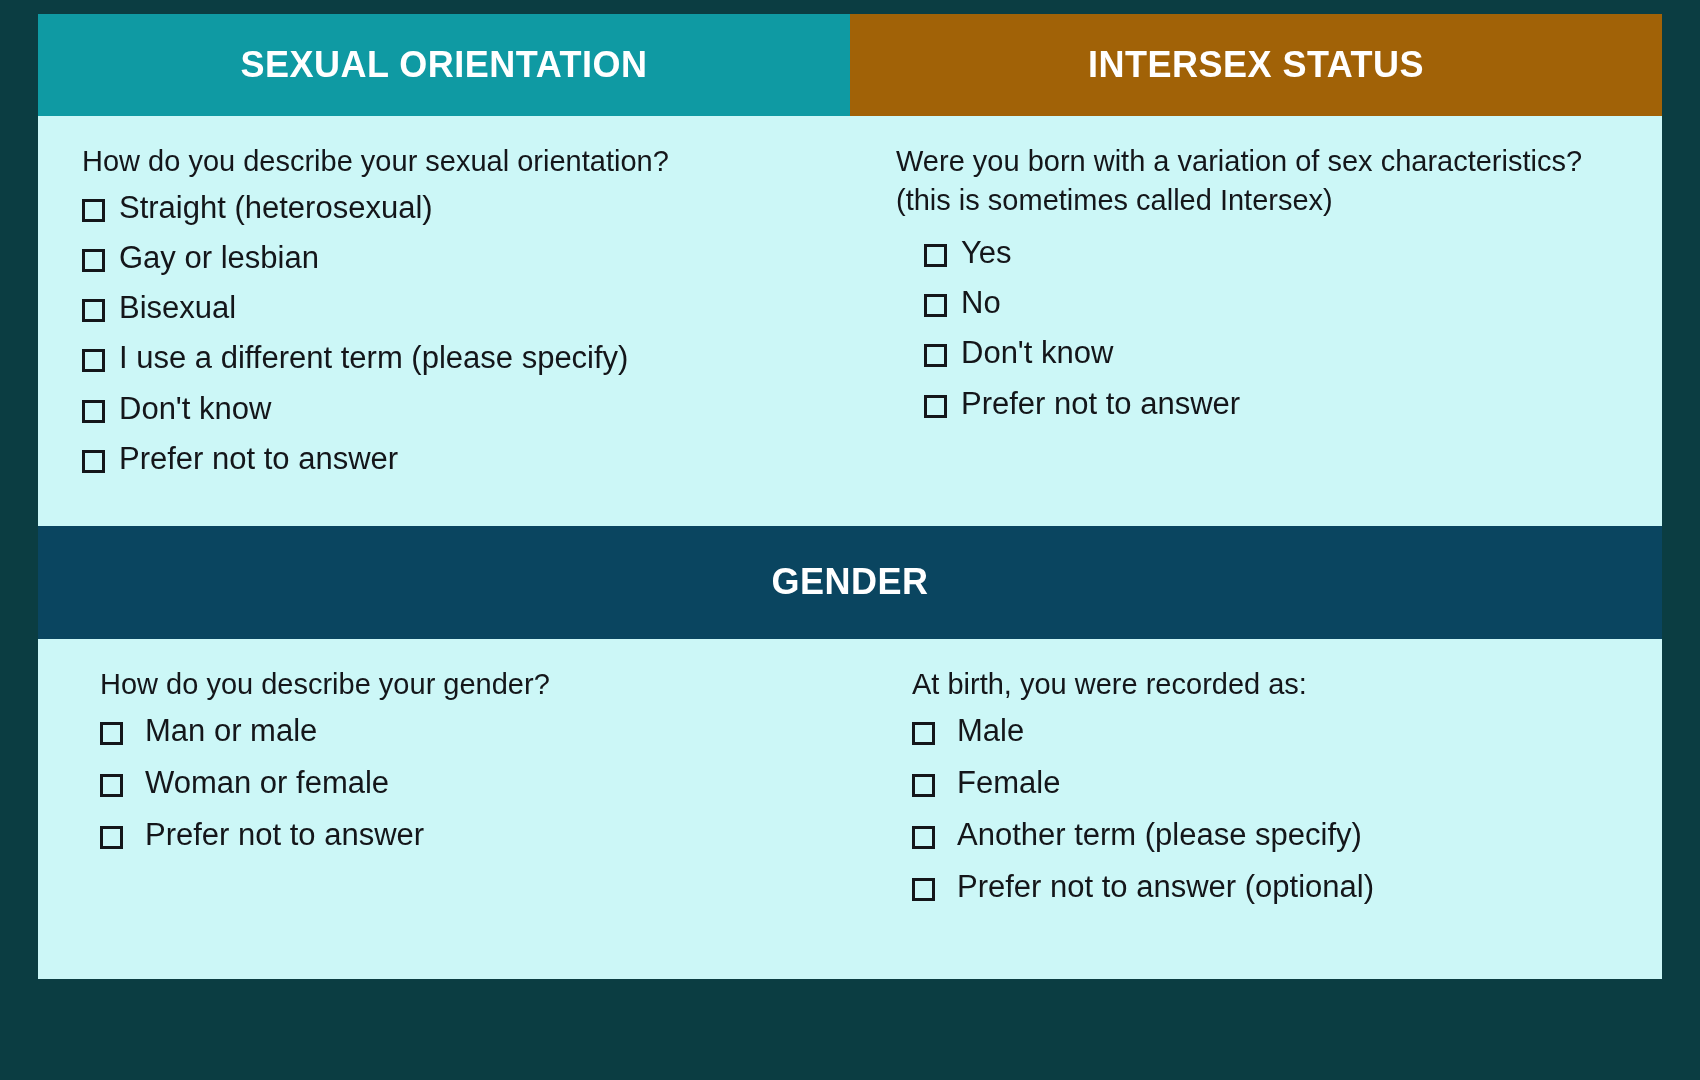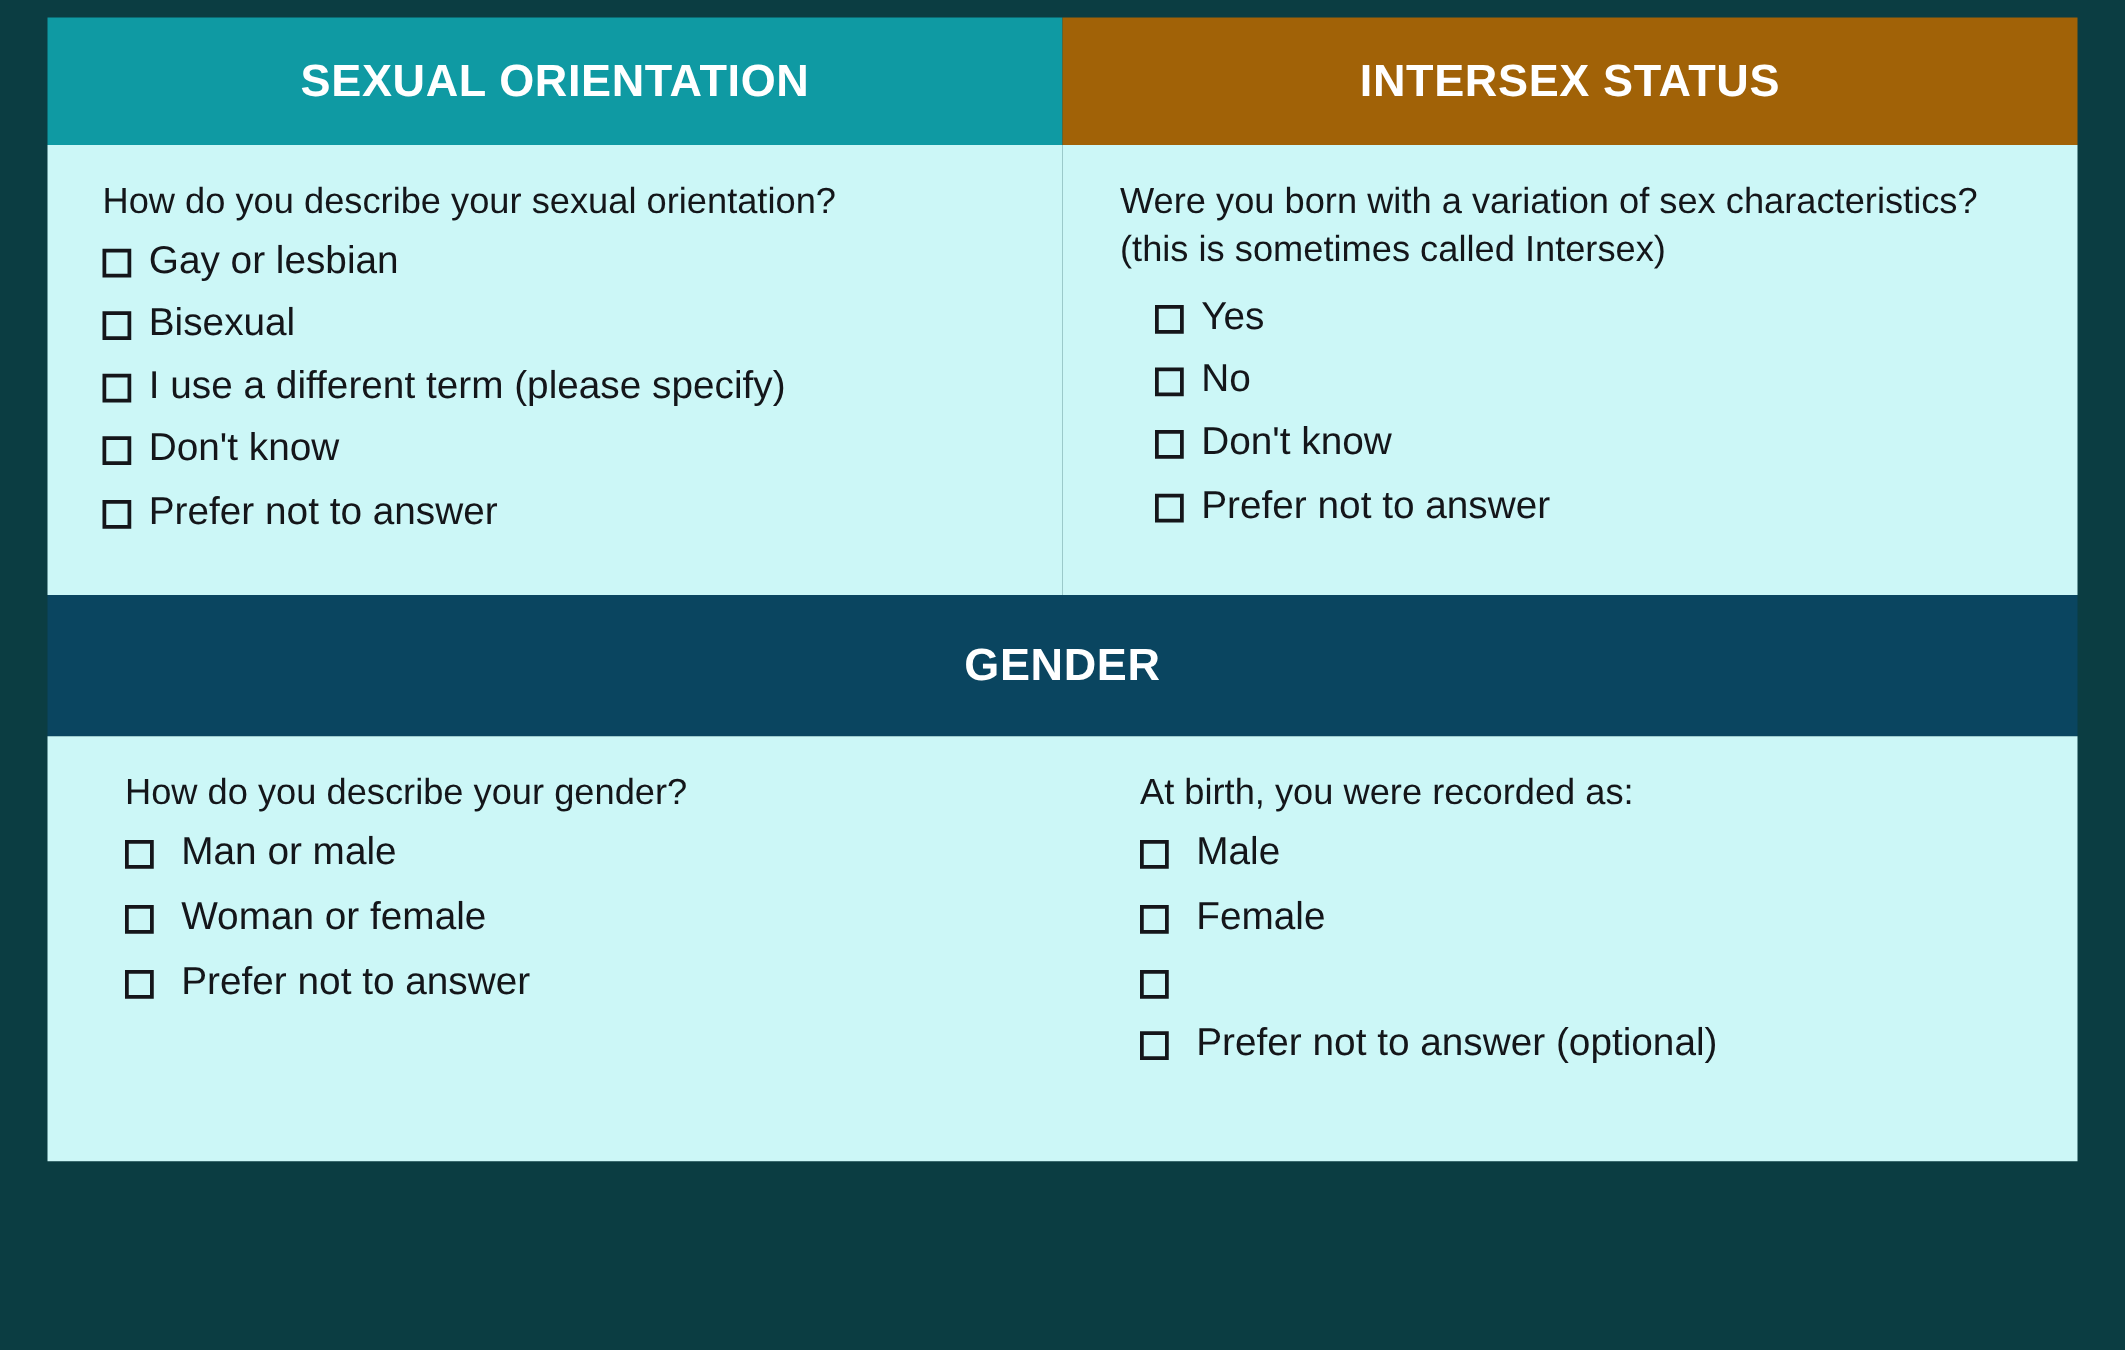--- a/index.html
+++ b/index.html
@@ -112,20 +112,24 @@
   <div class="grid-top">
 
     <div class="col col-left">
       <div class="hdr hdr-so">SEXUAL ORIENTATION</div>
       <div class="body-panel">
         <div class="panel-inner">
           <div class="question">How do you describe your sexual orientation?</div>
           <ul class="options">
             <li class="opt">
               <span class="box"></span>
+              <span>Straight (heterosexual)</span>
+            </li>
+            <li class="opt">
+              <span class="box"></span>
               <span>Gay or lesbian</span>
             </li>
             <li class="opt">
               <span class="box"></span>
               <span>Bisexual</span>
             </li>
             <li class="opt">
               <span class="box"></span>
               <span>I use a different term (please specify)</span>
             </li>
@@ -203,20 +207,21 @@
             <li class="opt">
               <span class="box"></span>
               <span>Male</span>
             </li>
             <li class="opt">
               <span class="box"></span>
               <span>Female</span>
             </li>
             <li class="opt">
               <span class="box"></span>
+              <span>Another term (please specify)</span>
             </li>
             <li class="opt">
               <span class="box"></span>
               <span>Prefer not to answer (optional)</span>
             </li>
           </ul>
         </div>
       </div>
 
     </div>

